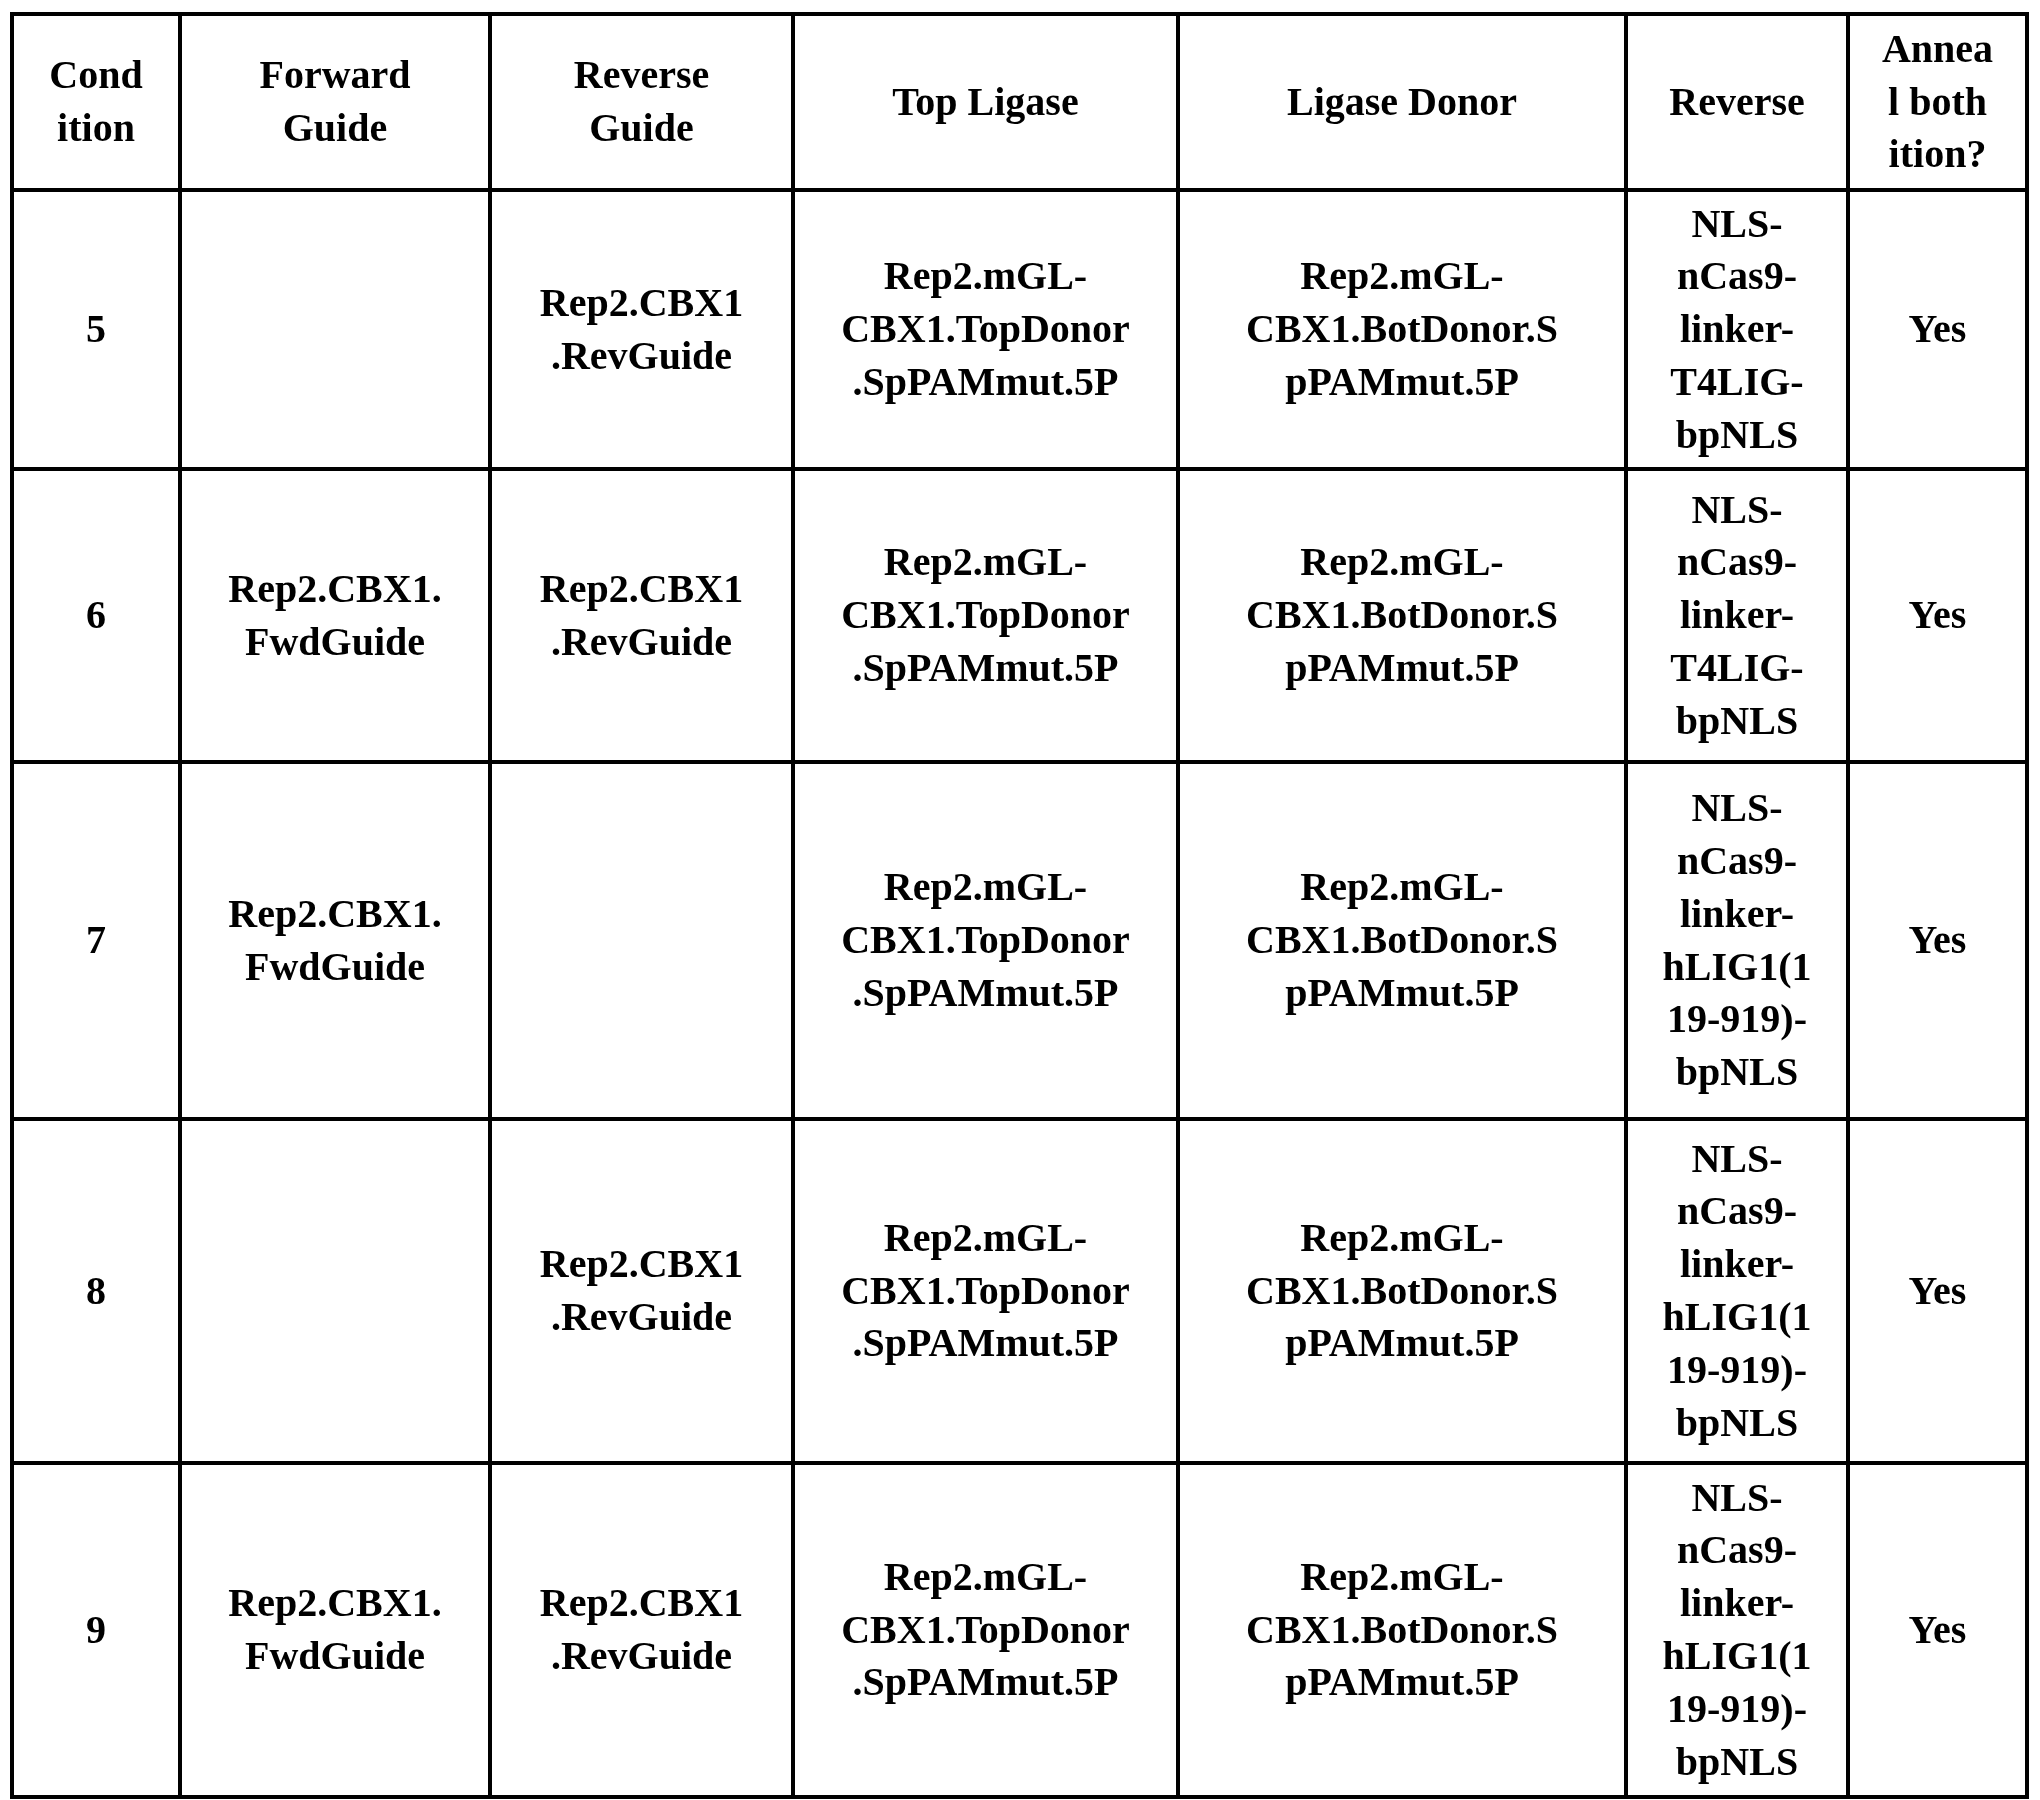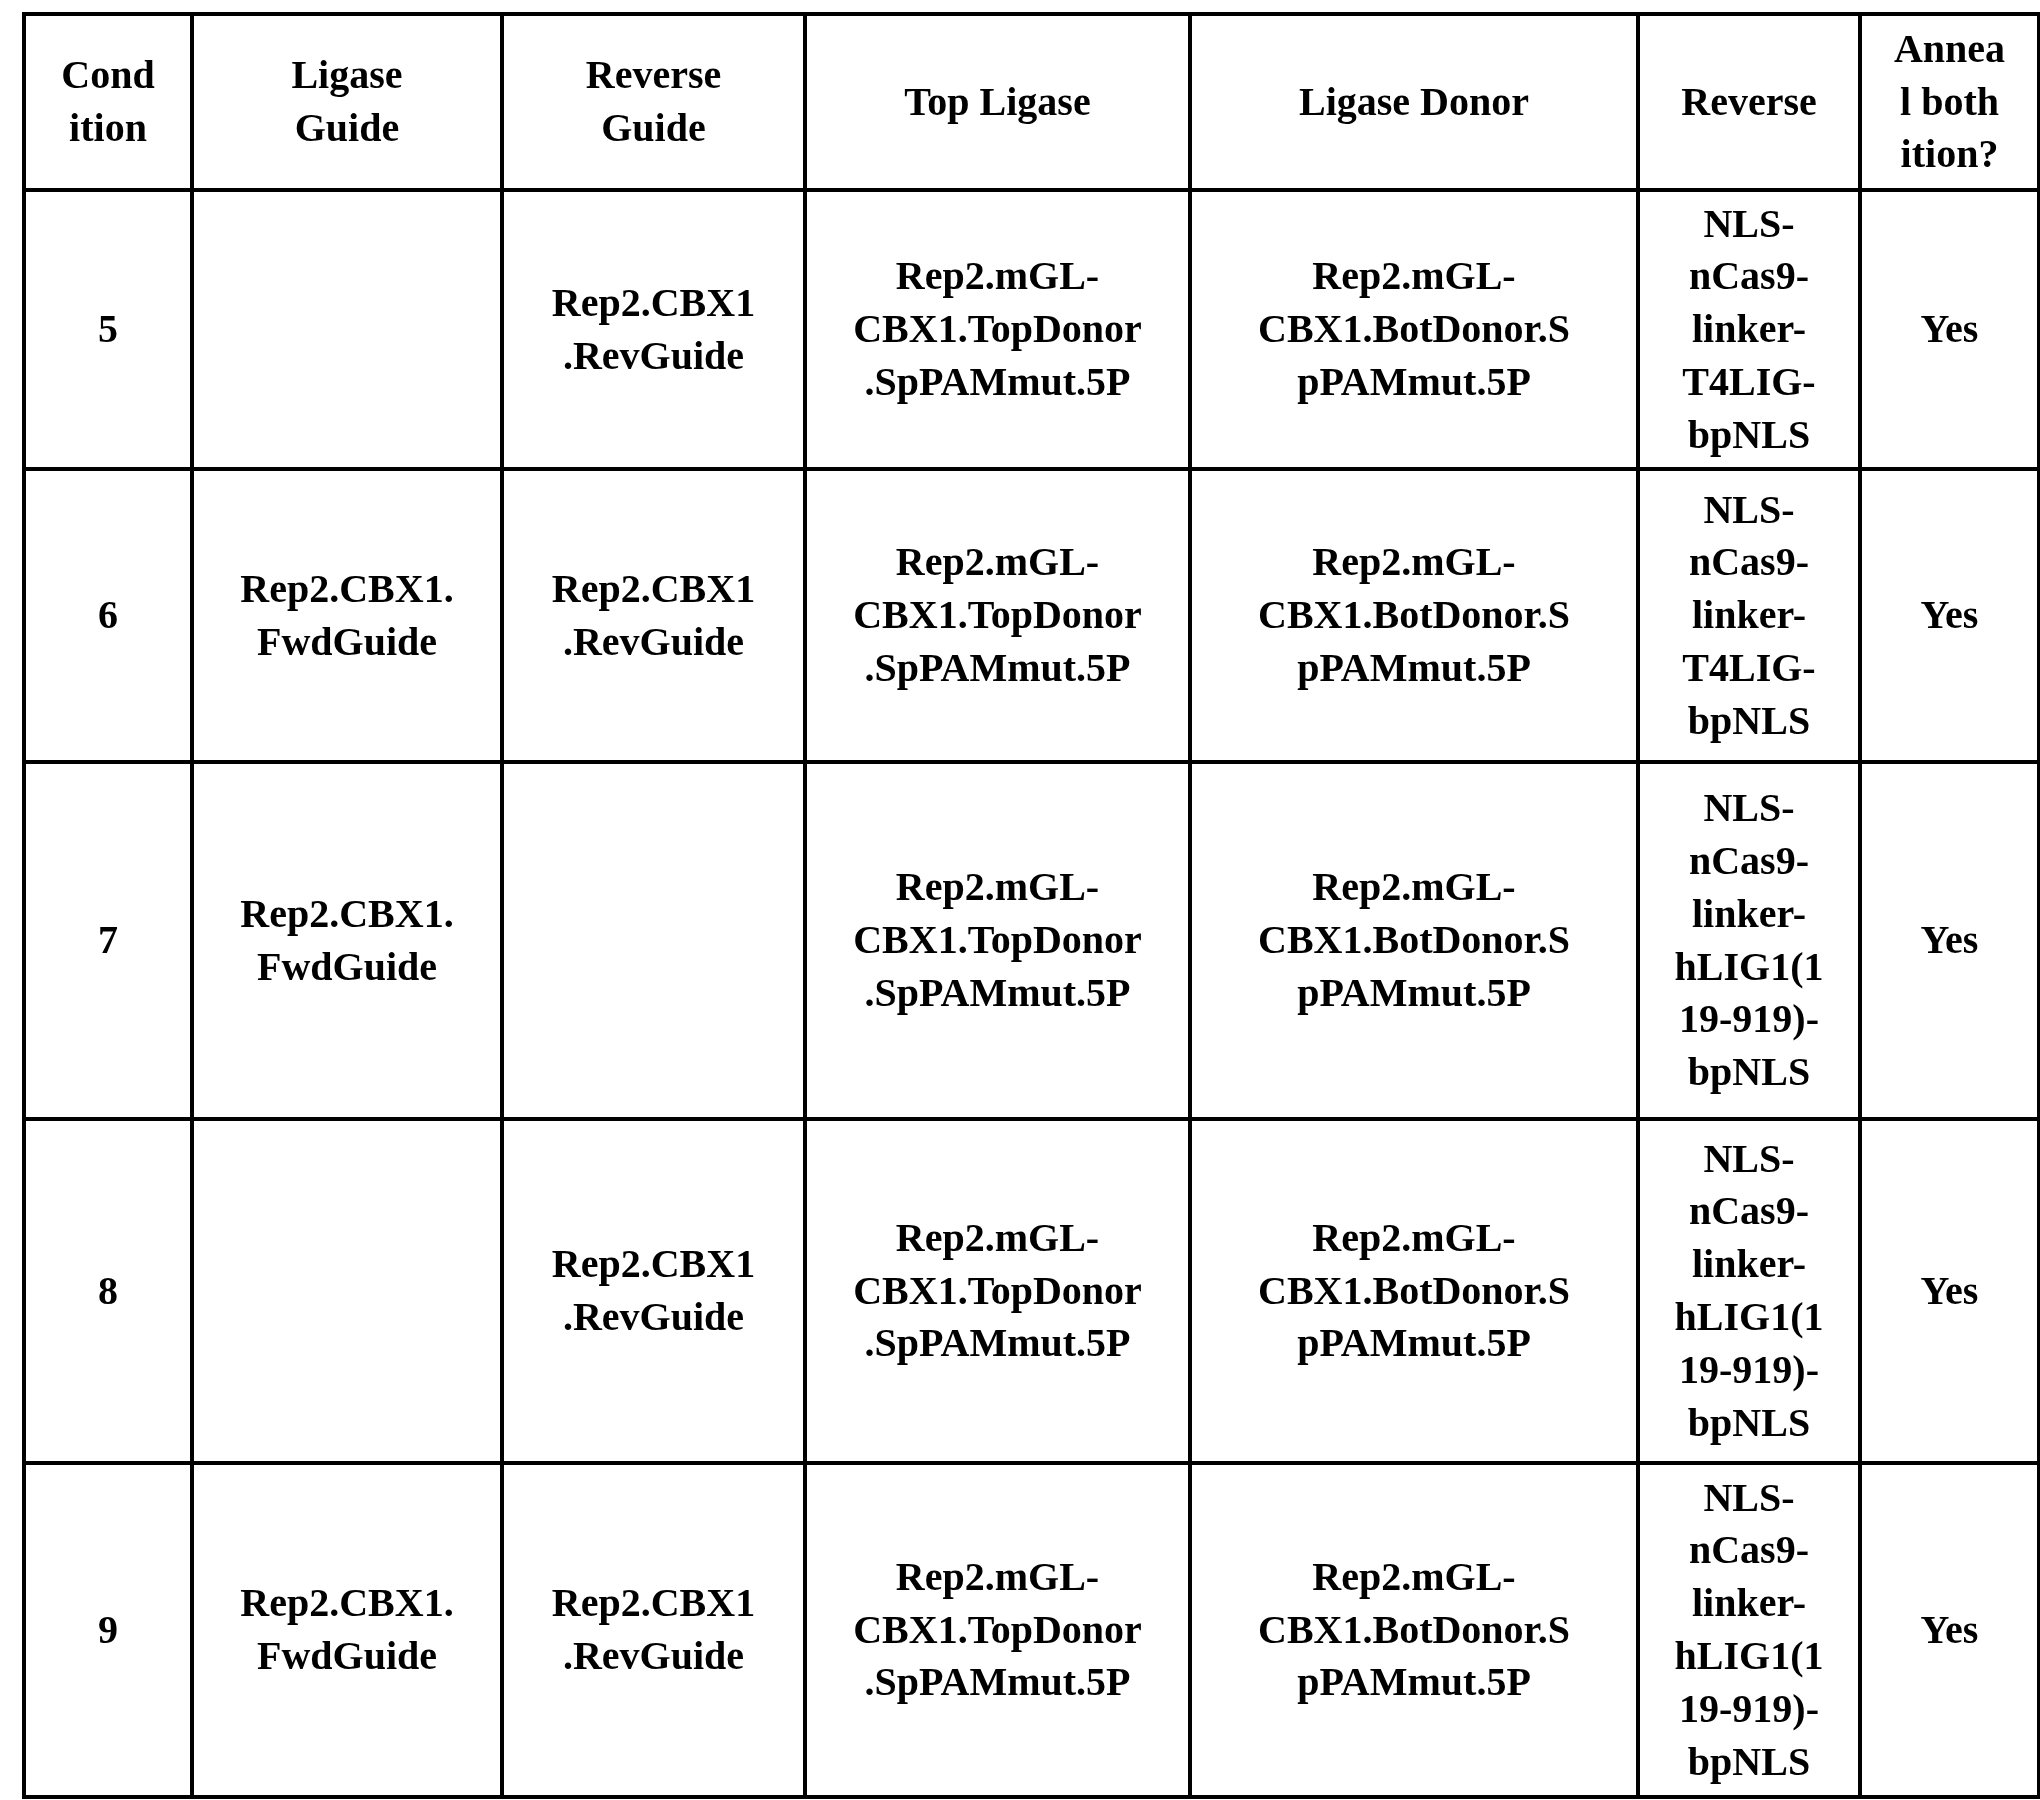--- a/index.html
+++ b/index.html
@@ -9,21 +9,21 @@
   }
   body {
     width: 2040px;
     height: 1801px;
     position: relative;
     font-family: "Liberation Serif", "DejaVu Serif", serif;
     color: #000000;
   }
   table.cond-table {
     position: absolute;
-    left: 22px;
+    left: 10px;
     top: 12px;
     width: 2016px;
     border-collapse: collapse;
     table-layout: fixed;
     background: #ffffff;
   }
   table.cond-table th,
   table.cond-table td {
     border: 4px solid #000000;
     text-align: center;
@@ -64,21 +64,21 @@
     <col class="c-rev-guide">
     <col class="c-top-donor">
     <col class="c-bottom-donor">
     <col class="c-ligase">
     <col class="c-anneal">
   </colgroup>
   <thead>
     <tr>
       <th>Cond
 ition</th>
-      <th>Ligase
+      <th>Forward
 Guide</th>
       <th>Reverse
 Guide</th>
       <th>Top Ligase</th>
       <th>Ligase Donor</th>
       <th>Reverse</th>
       <th>Annea
 l both
 ition?</th>
     </tr>

